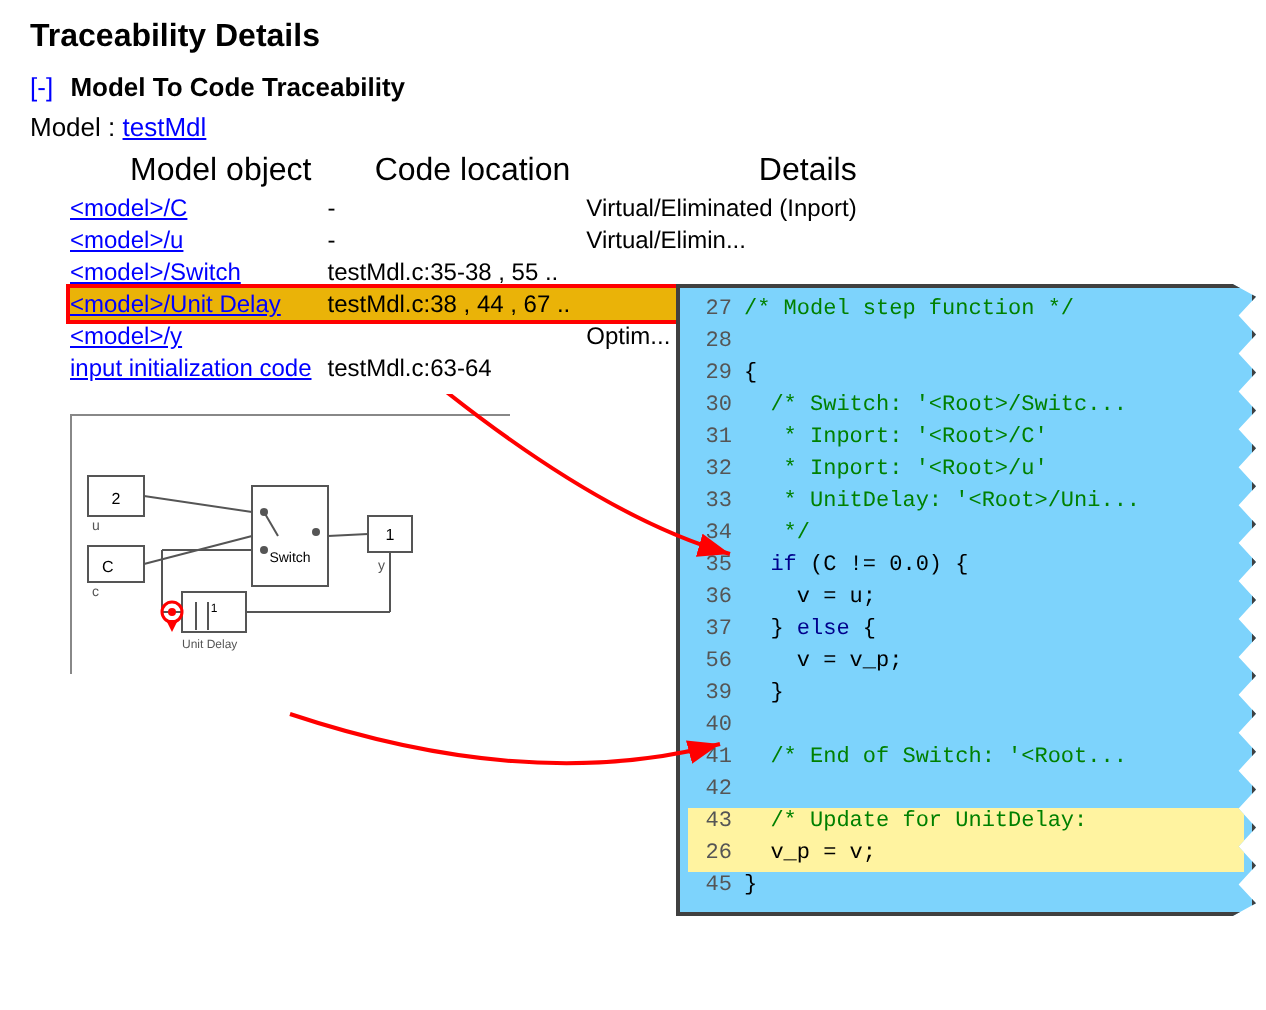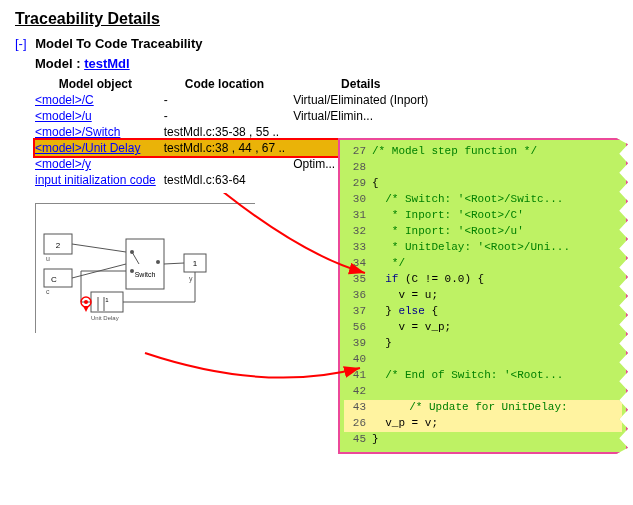--- a/index.html
+++ b/index.html
@@ -9,42 +9,39 @@
       background: #fff;
       width: 633px;
       min-height: 505px;
       padding: 10px 15px;
       overflow: hidden;
     }
     h1.page-title {
       font-size: 16px;
       font-weight: bold;
       margin-bottom: 8px;
-      text-decoration: underline;
     }
     .model-label {
-      margin-left: 20px;
       margin-bottom: 5px;
       font-size: 13px;
-      font-weight: bold;
     }
     .model-label a {
       color: #00f;
       text-decoration: underline;
     }
     table.trace-table {
       margin-left: 20px;
       border-collapse: collapse;
       font-size: 12px;
     }
     table.trace-table th {
-      font-weight: bold;
-      text-align: center;
+      font-weight: normal;
+      text-align: right;
       padding: 1px 8px 1px 0;
-      font-size: 12px;
+      font-size: 16px;
     }
     table.trace-table td {
       padding: 1px 8px 1px 0;
       vertical-align: top;
     }
     table.trace-table td a {
       color: #00f;
       text-decoration: underline;
     }
     .highlighted-row {
@@ -72,22 +69,22 @@
     
     .diagram-svg {
       width: 220px;
       height: 130px;
     }
     .code-panel {
       position: absolute;
       right: 0;
       top: -60px;
       width: 295px;
-      border: 2px solid #ec4899;
-      background: #bef264;
+      border: 2px solid #404040;
+      background: #7dd3fc;
       font-family: 'Courier New', monospace;
       font-size: 11px;
       padding: 4px;
       box-shadow: 3px 3px 5px rgba(0,0,0,0.2);
       
       clip-path: polygon(0 0, 96% 0, 100% 2%, 97% 5%, 100% 8%, 97% 11%, 100% 14%, 97% 17%, 100% 20%, 97% 23%, 100% 26%, 97% 29%, 100% 32%, 97% 35%, 100% 38%, 97% 41%, 100% 44%, 97% 47%, 100% 50%, 97% 53%, 100% 56%, 97% 59%, 100% 62%, 97% 65%, 100% 68%, 97% 71%, 100% 74%, 97% 77%, 100% 80%, 97% 83%, 100% 86%, 97% 89%, 100% 92%, 97% 95%, 100% 98%, 96% 100%, 0 100%);
     }
     .code-line {
       display: flex;
       align-items: flex-start;
@@ -288,21 +285,21 @@
         <span class="code-content"></span>
       </div>
       <div class="code-line">
         <span class="line-num">41</span>
         <span class="code-content" style="color: rgb(0, 128, 0);">  /* End of Switch: '&lt;Root...</span>
       </div>
       <div class="code-line">
         <span class="line-num">42</span>
         <span class="code-content"></span>
       </div>
-      <div class="code-line" style="background-color: rgb(255, 243, 160); gap: 24px;">
+      <div class="code-line" style="background-color: rgb(255, 243, 160);">
         <span class="line-num">43</span>
         <span class="code-content" style="color: rgb(0, 128, 0);">  /* Update for UnitDelay:</span>
       </div>
       <div class="code-line" style="background-color: rgb(255, 243, 160);">
         <span class="line-num">26</span>
         <span class="code-content">  v_p = v;</span>
       </div>
       <div class="code-line">
         <span class="line-num">45</span>
         <span class="code-content">}</span>

